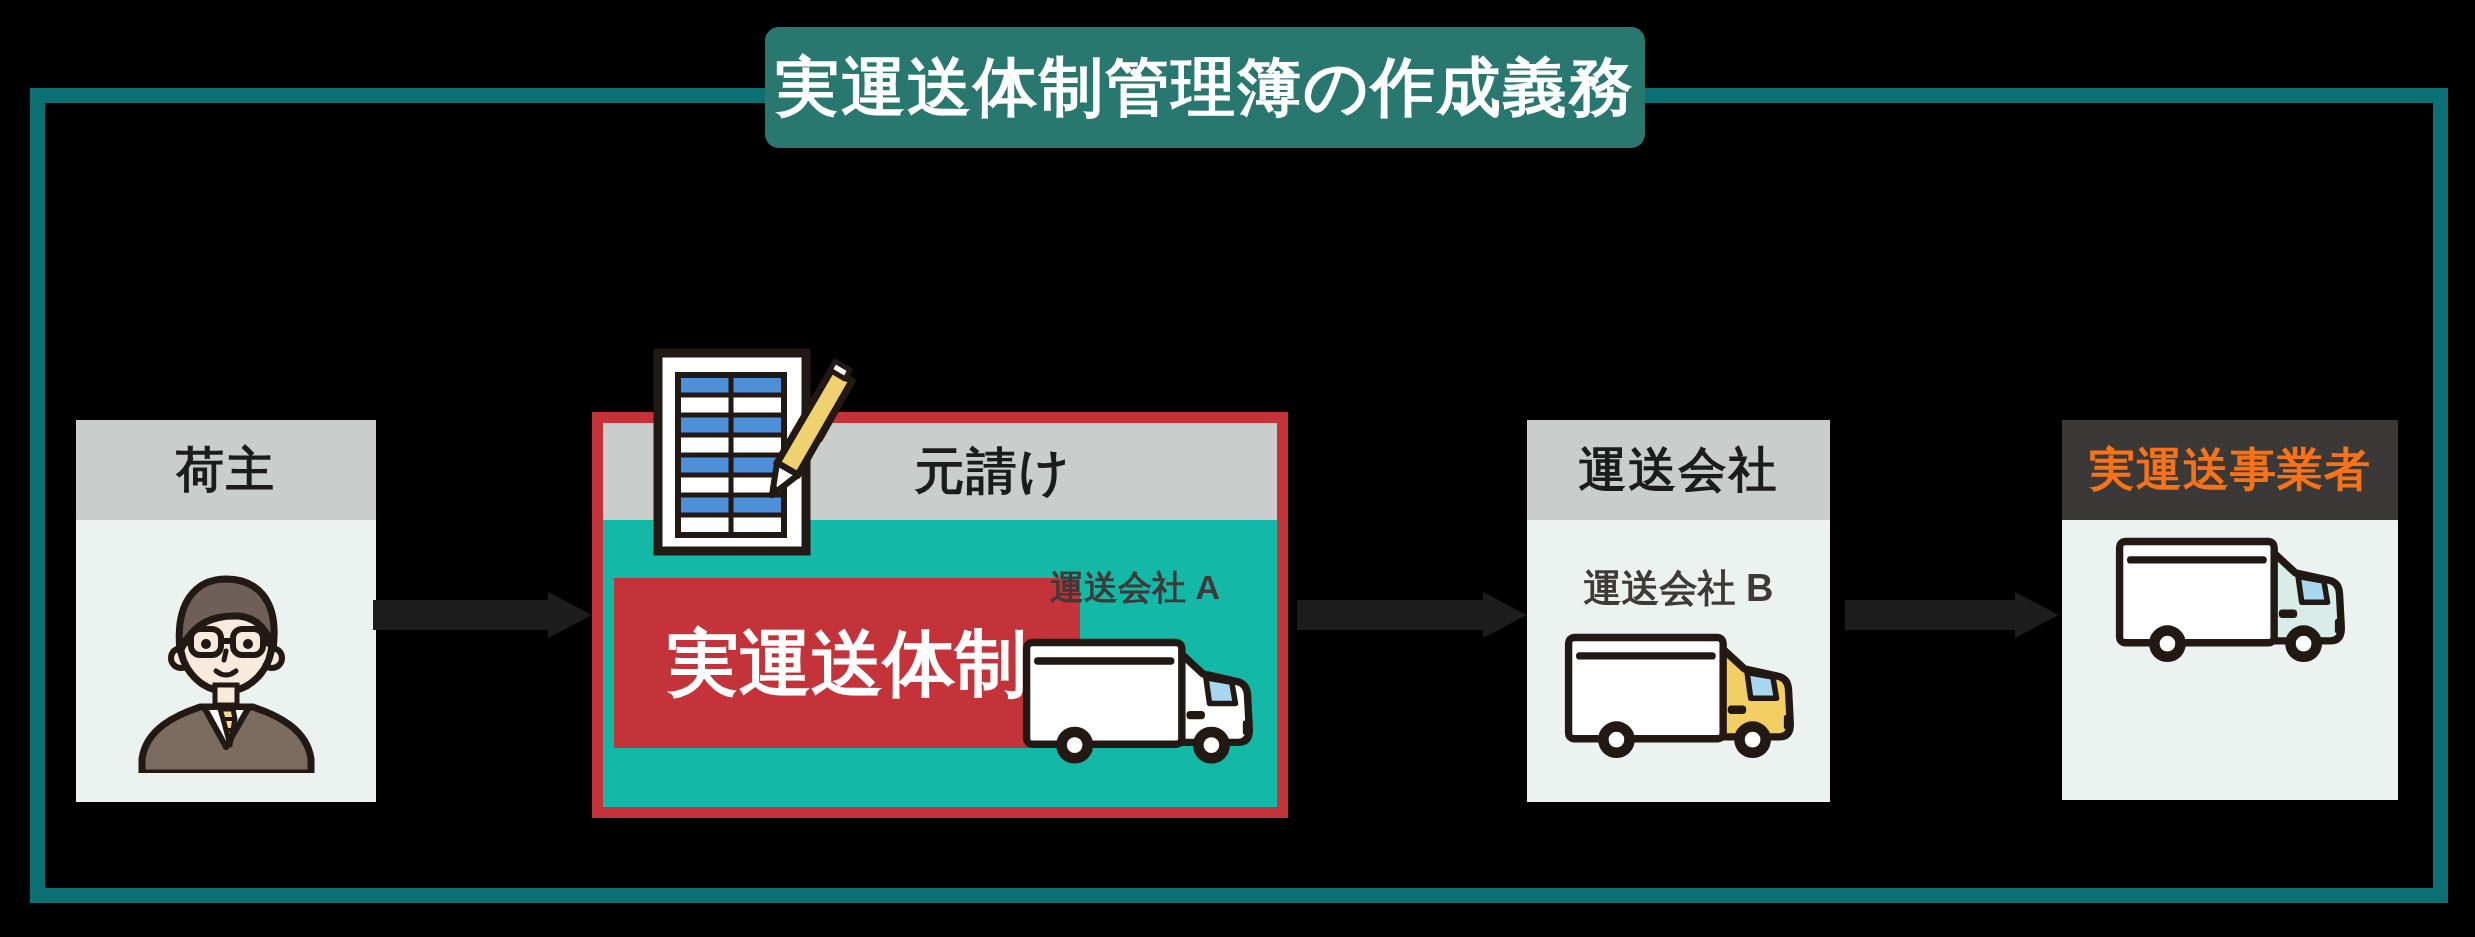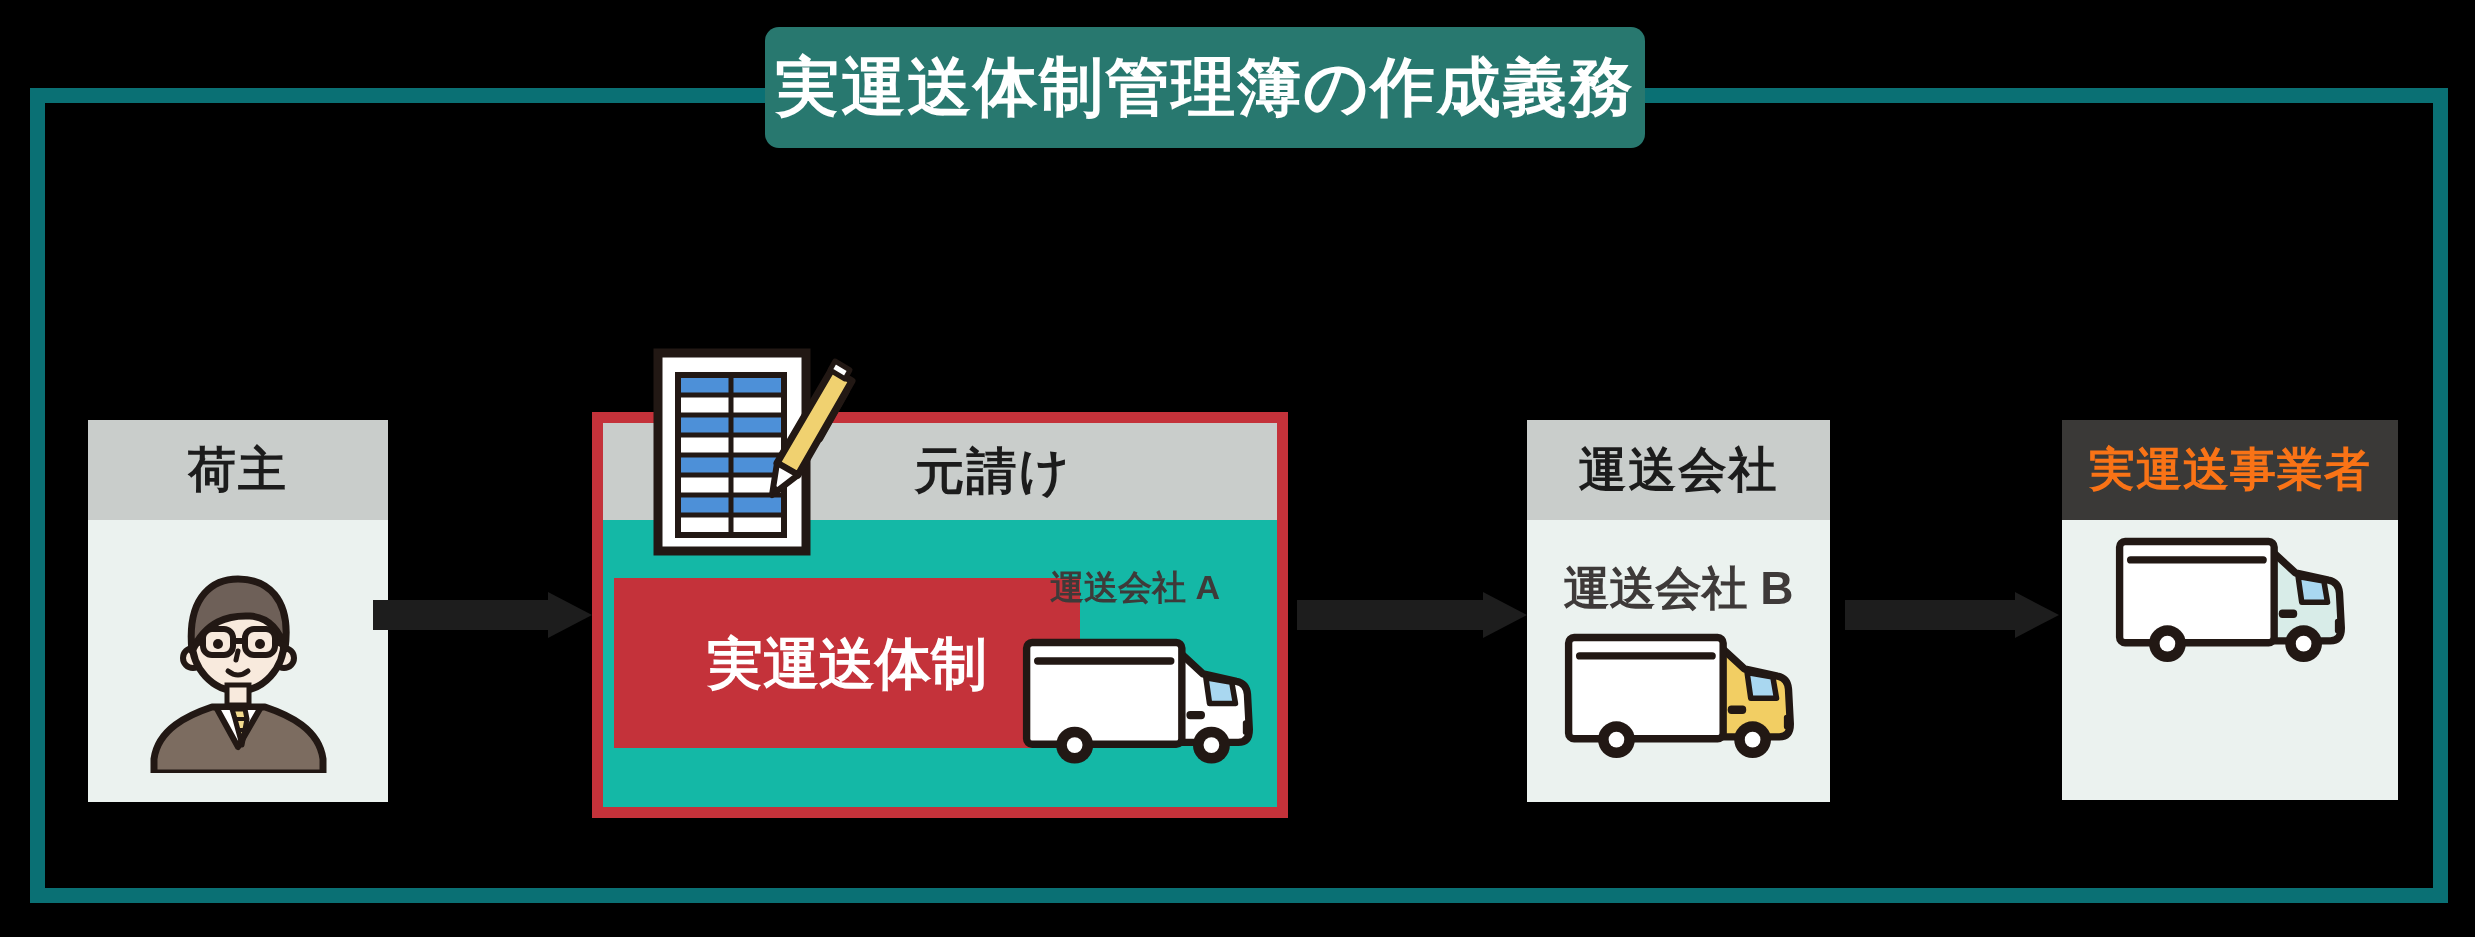--- a/index.html
+++ b/index.html
@@ -28,24 +28,24 @@
   
   .node{position:absolute;top:420px;width:300px;height:382px;}
   .node-header{
     height:100px;background:#C9CDCB;color:#1C1C1C;font-size:48px;
     display:flex;align-items:center;justify-content:center;letter-spacing:2px;
   }
   .node-body{
     height:282px;background:#EBF2EF;
     display:flex;flex-direction:column;align-items:center;
   }
-  .company{margin-top:40px;font-size:46px;color:#3E3A39;line-height:56px;white-space:nowrap;}
+  .company{margin-top:40px;font-size:38px;color:#3E3A39;line-height:56px;white-space:nowrap;}
   .truck{width:230px;height:auto;margin-top:16px;flex:none;}
 
-  #node-shipper{left:88px;border-radius:30px;}
+  #node-shipper{left:76px;border-radius:30px;}
   #node-first-sub{left:1527px;width:303px;}
   #node-actual{left:2062px;width:336px;height:380px;}
   #node-actual .node-header{background:#3A3937;color:#f97316;font-size:46px;letter-spacing:1px;}
   #node-actual .node-body{height:280px;}
 
   .person{width:185px;height:auto;margin-top:43px;flex:none;}
 
   
   .node2{
     position:absolute;left:592px;top:412px;width:696px;height:406px;
@@ -54,21 +54,21 @@
   .node2-header{
     height:97px;background:#C9CDCB;color:#1C1C1C;font-size:50px;
     display:flex;align-items:center;justify-content:center;
     padding-left:106px;letter-spacing:2px;
   }
   .doc{position:absolute;left:47px;top:-78px;width:220px;height:215px;}
   .note{
     position:absolute;left:11px;top:155px;width:466px;height:170px;
     background:#C4323A;color:#FFFFFF;
     display:flex;flex-direction:column;align-items:center;justify-content:center;
-    font-size:56px;line-height:79px;white-space:nowrap;
+    font-size:72px;line-height:79px;white-space:nowrap;
   }
   .company-a{
     position:absolute;left:382px;top:142px;width:300px;text-align:center;
     font-size:34px;color:#3E3A39;white-space:nowrap;
   }
   .truck-a{position:absolute;left:419px;top:214px;width:231px;height:auto;}
 
   
   .arrow-shaft{position:absolute;top:600px;height:30px;background:#1D1D1D;}
   .arrow-head{

